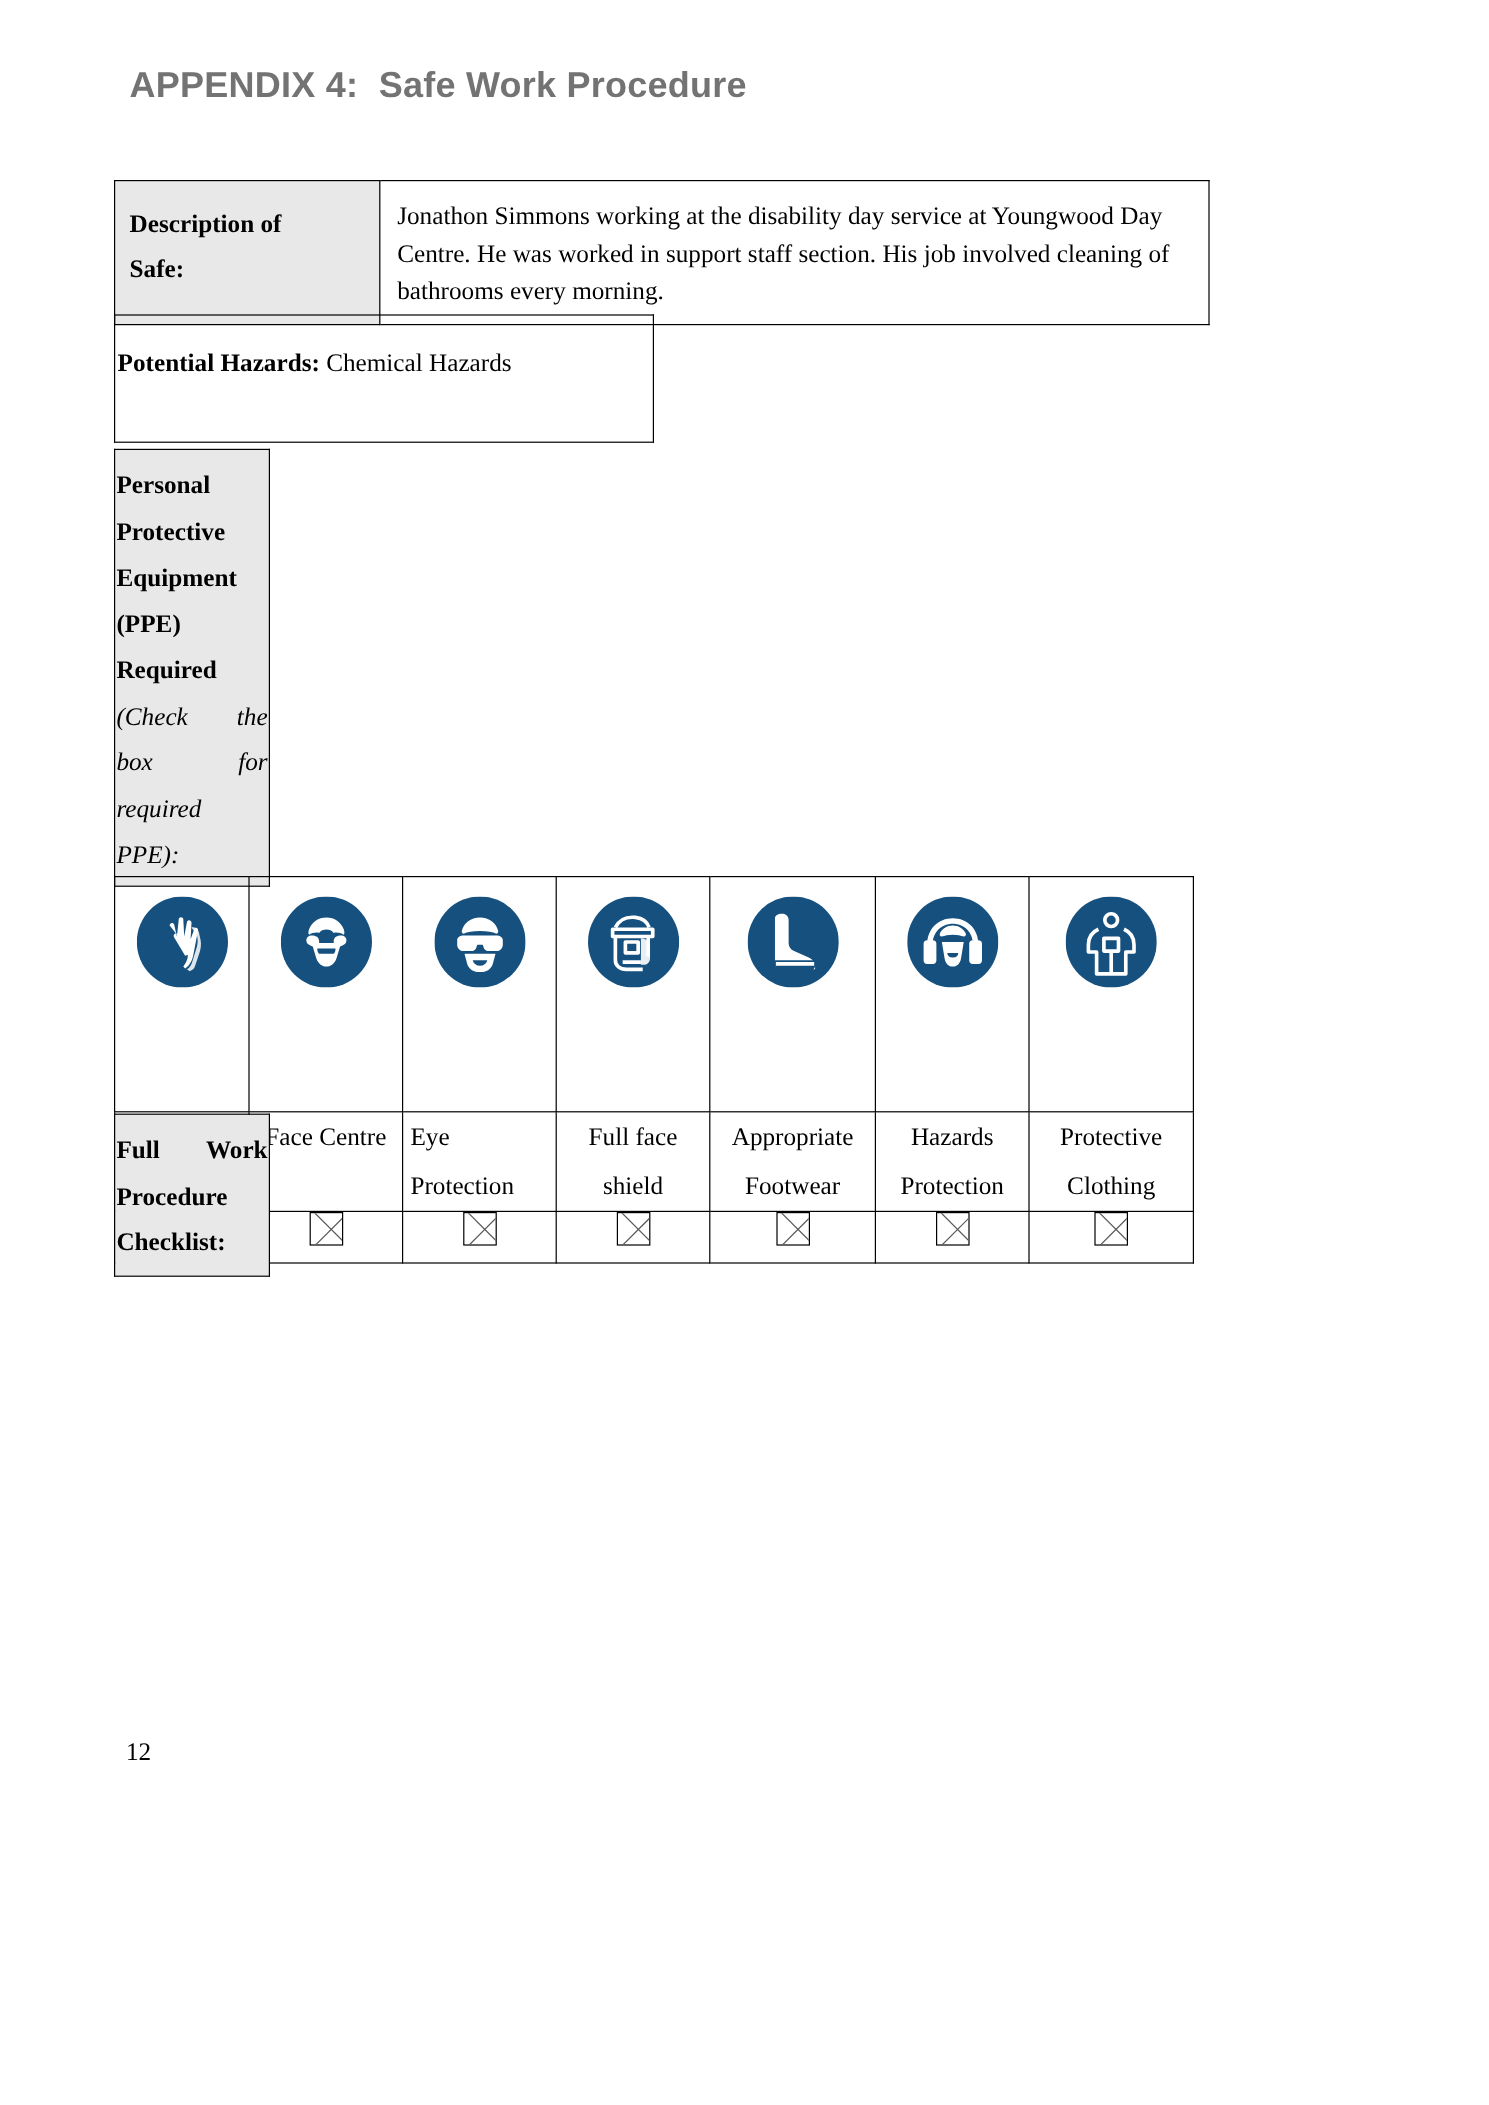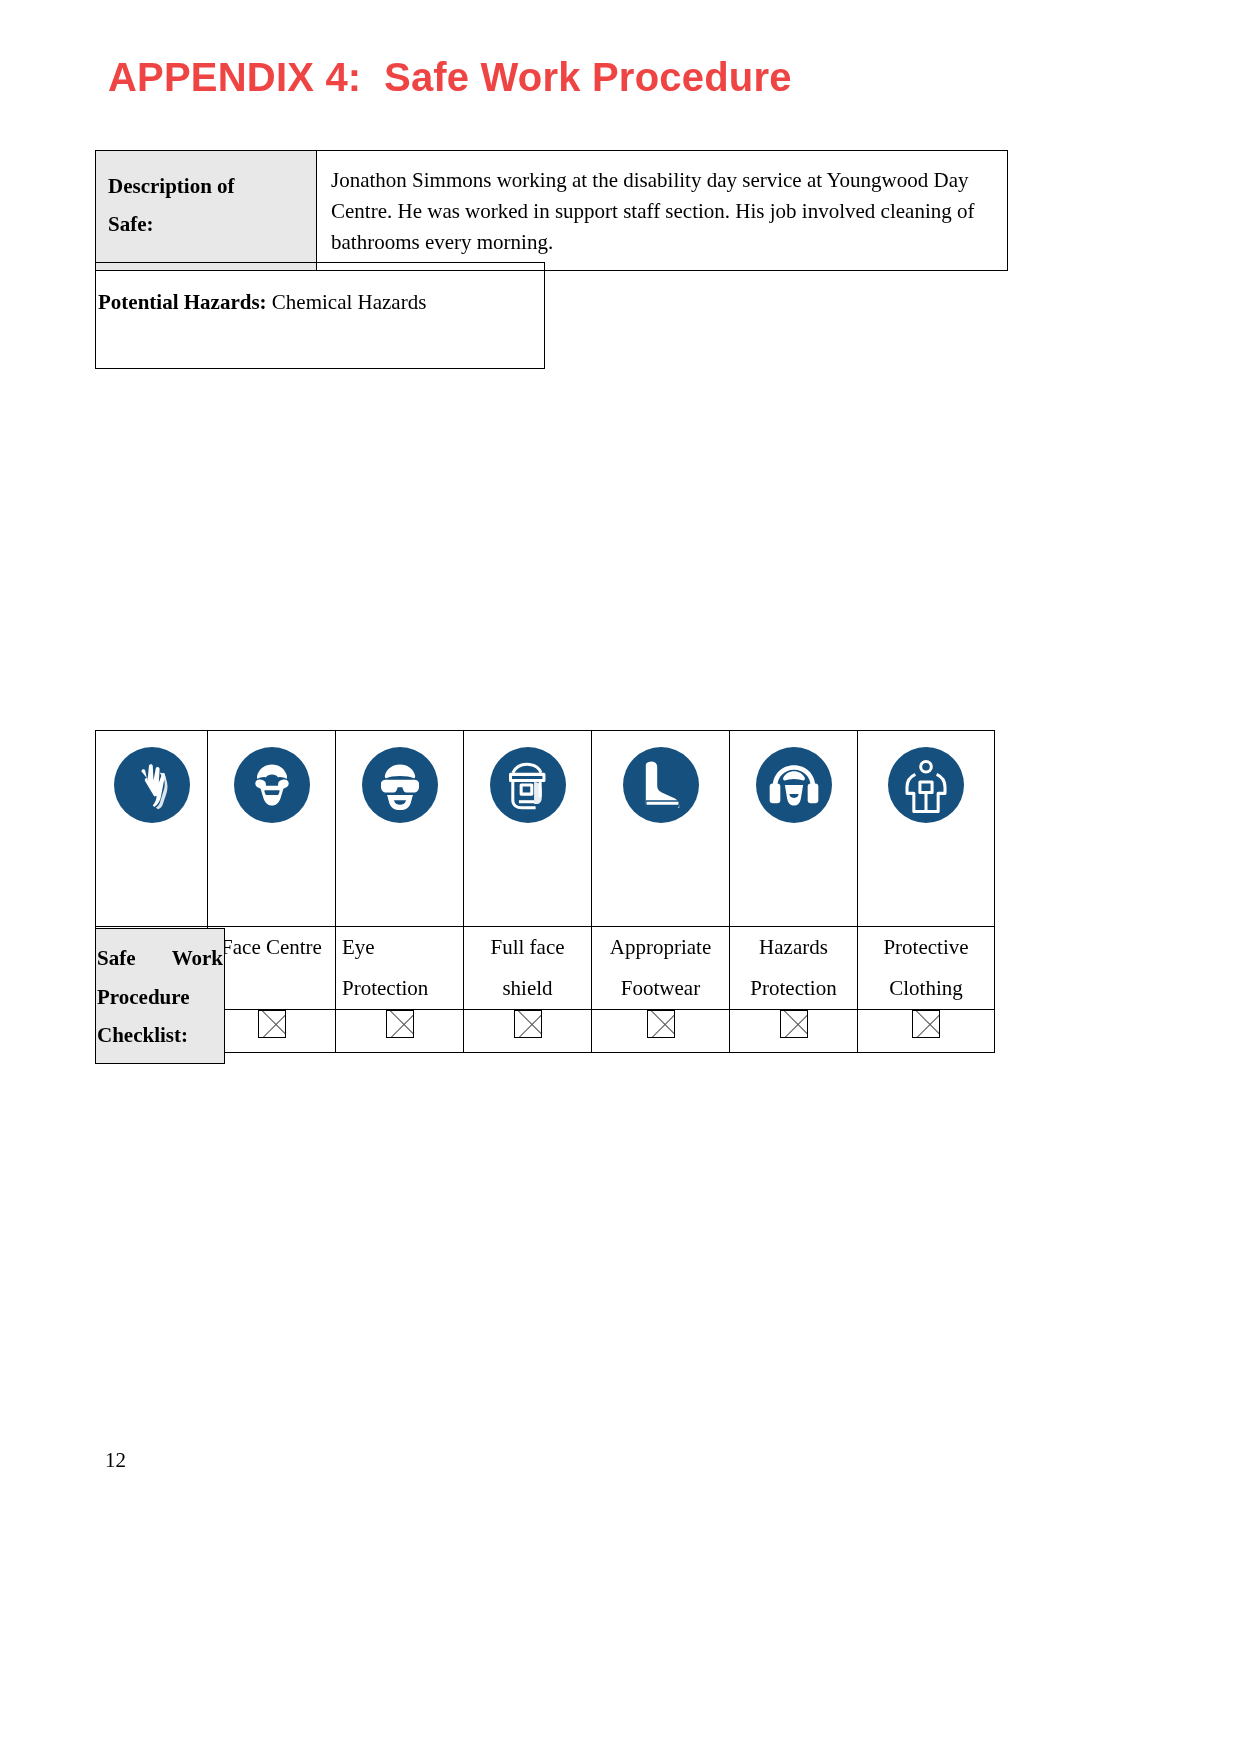--- a/index.html
+++ b/index.html
@@ -24,24 +24,24 @@
     background: #fff;
   }
 
   
   .doc-title {
     position: absolute;
     left: 108px;
     top: 55px;
     font-family: "Liberation Sans", sans-serif;
     font-weight: bold;
-    font-size: 40px;
+    font-size: 30px;
     letter-spacing: 0.2px;
     white-space: pre;
-    color: #ef4444;
+    color: #737373;
   }
 
   
   .tbl {
     position: absolute;
     border-collapse: collapse;
     table-layout: fixed;
   }
   .tbl td {
     border: 1px solid #000000;
@@ -230,20 +230,37 @@
       <td>
         <div class="hazard-line">
           <b>Potential Hazards:</b>
           <span>Chemical Hazards</span>
         </div>
       </td>
     </tr>
   </tbody>
     </table>
 
+  <table class="tbl" id="ppe-label-table">
+    <tbody>
+        <tr>
+      <td class="shaded">
+        <div class="ppe-head">Personal</div>
+        <div class="ppe-head">Protective</div>
+        <div class="ppe-head">Equipment</div>
+        <div class="ppe-head">(PPE)</div>
+        <div class="ppe-head">Required</div>
+        <div class="ppe-note">(Check the</div>
+        <div class="ppe-note">box for</div>
+        <div class="ppe-note last">required</div>
+        <div class="ppe-note last">PPE):</div>
+      </td>
+    </tr>
+  </tbody>
+    </table>
 
   <table id="ppe-grid">
     <colgroup>
       <col style="width:112px">
         <col style="width:128px">
         <col style="width:128px">
       <col style="width:128px">
         <col style="width:138px">
         <col style="width:128px">
         <col style="width:137px">
@@ -409,21 +426,21 @@
         <span class="checkbox"></span>
       </td>
     </tr>
   </tbody>
     </table>
 
   <table class="tbl" id="swp-table">
     <tbody>
         <tr>
       <td class="shaded">
-        <div class="swp-head">Safe Work</div>
+        <div class="swp-head">Full Work</div>
         <div class="swp-head last">Procedure</div>
         <div class="swp-head last">Checklist:</div>
       </td>
     </tr>
   </tbody>
     </table>
 
   <div class="page-number">12</div>
 
 </div>

